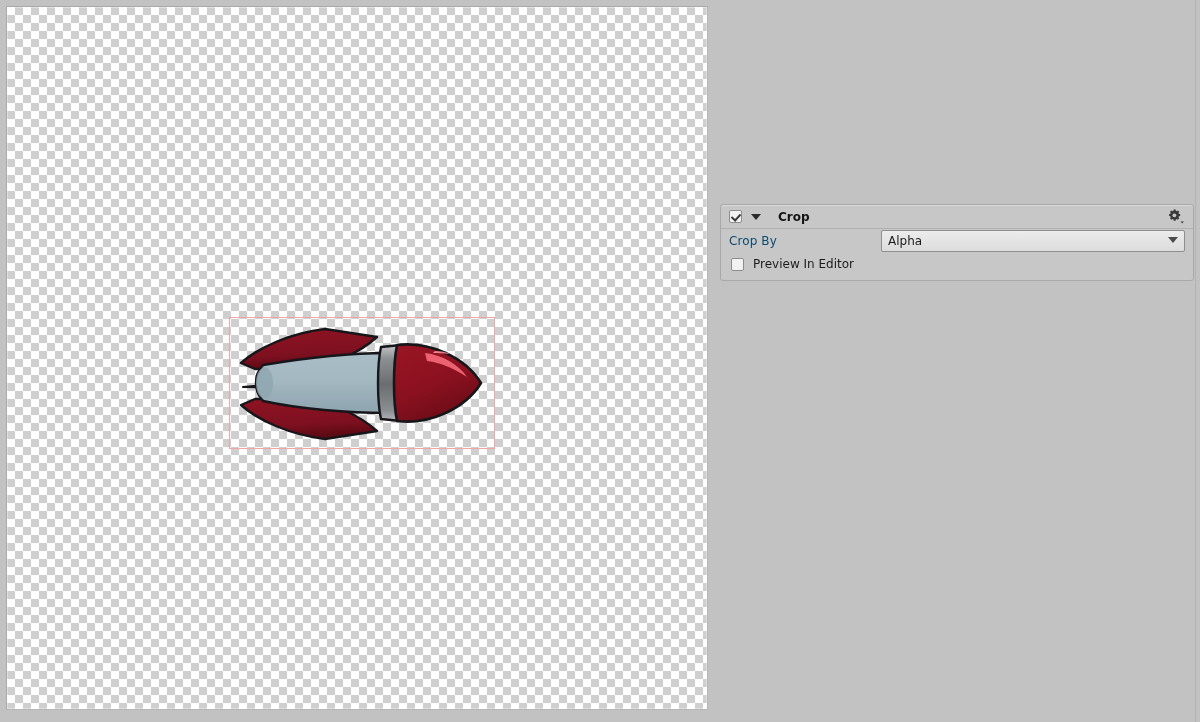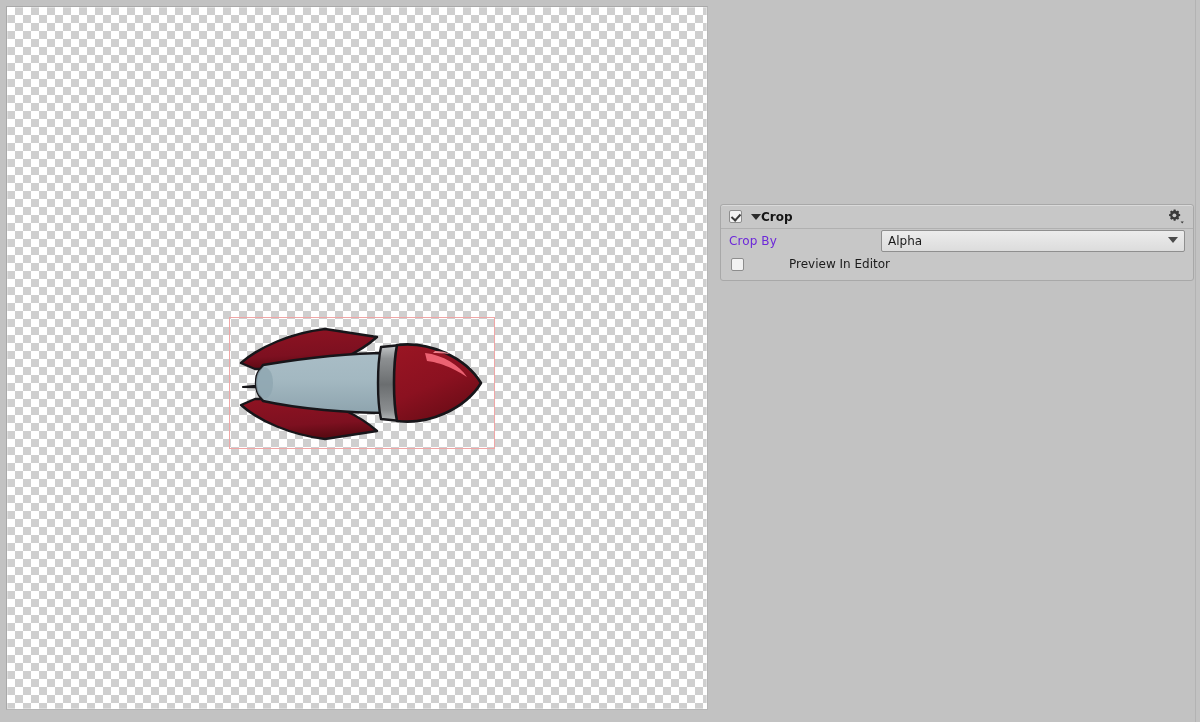--- a/index.html
+++ b/index.html
@@ -161,21 +161,21 @@
   #foldout-triangle {
     margin-left: 9px;
     width: 0; height: 0;
     border-left: 5px solid transparent;
     border-right: 5px solid transparent;
     border-top: 6px solid #2b2b2b;
     flex: 0 0 auto;
   }
 
   #component-title {
-    margin-left: 0;
+    margin-left: 17px;
     font-weight: bold;
     font-size: 12px;
     color: #141414;
   }
 
   #gear-icon {
     position: absolute;
     right: 8px;
     top: 4px;
     width: 17px;
@@ -187,21 +187,21 @@
     height: 23px;
     display: flex;
     align-items: center;
     padding-left: 8px;
     box-sizing: border-box;
   }
   .prop-label {
     width: 152px;
     flex: 0 0 auto;
     font-size: 12px;
-    color: #6d28d9;
+    color: #0c4a6e;
     letter-spacing: 0.1px;
   }
 
   
   .enum-field {
     flex: 1 1 auto;
     margin-right: 8px;
     height: 17px;
     background: linear-gradient(#ececec, #dcdcdc);
     border: 1px solid #8f8f8f;
@@ -268,21 +268,20 @@
     color: #1b1b1b;
   }
 
   
   .toggle-row {
     height: 24px;
     display: flex;
     align-items: center;
     padding-left: 8px;
     box-sizing: border-box;
-    gap: 36px;
   }
   .toggle-row .checkbox { margin-left: 2px; }
   .toggle-label {
     margin-left: 9px;
     font-size: 12px;
     color: #1b1b1b;
   }
   #inspector-bottom-pad { height: 4px; }
 </style>
 </head>

